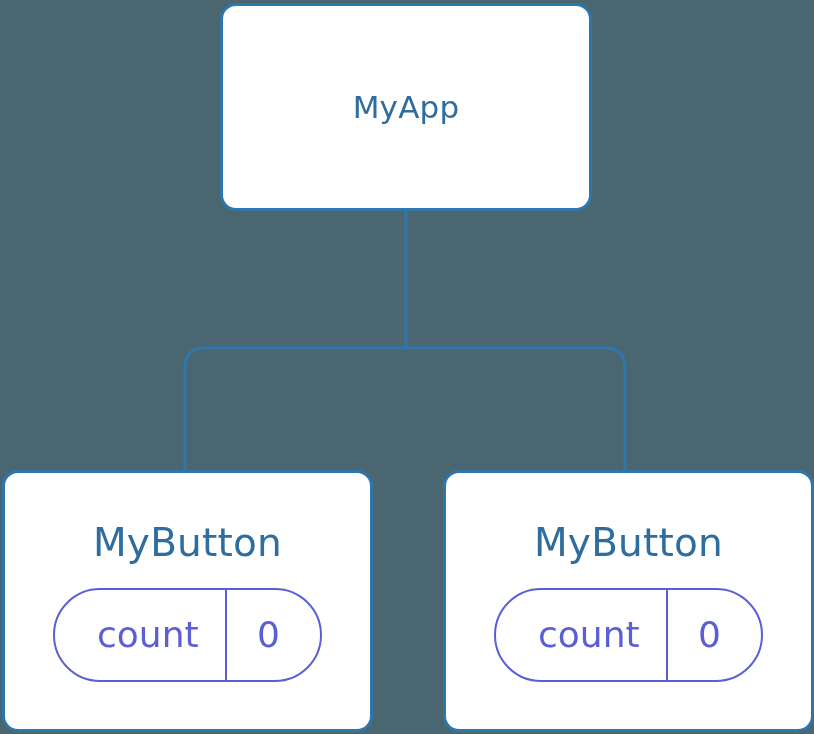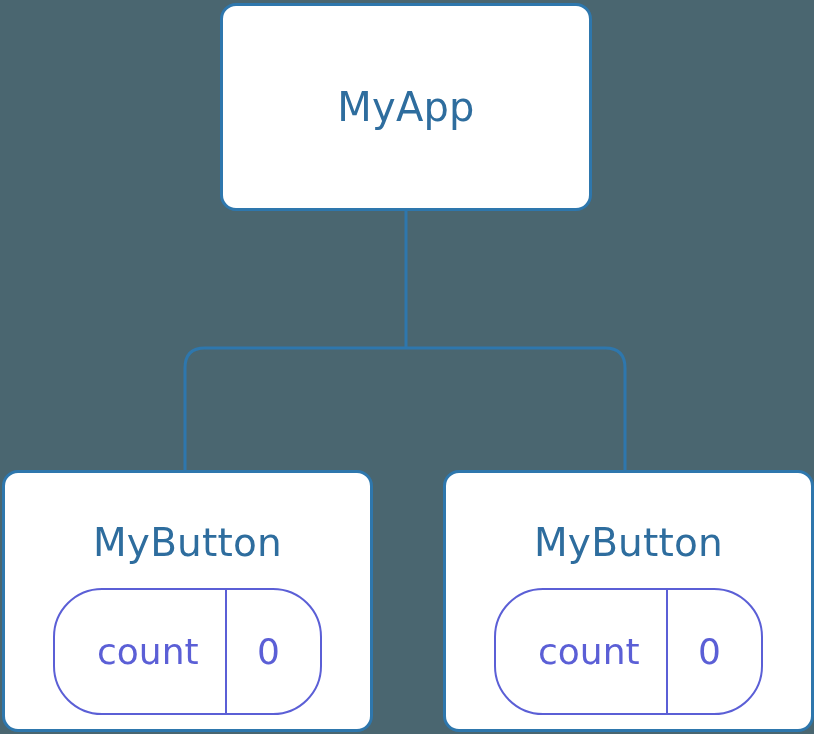--- a/index.html
+++ b/index.html
@@ -56,28 +56,28 @@
   .node-child-left  { left: 2px;   top: 470px; }
   .node-child-right { left: 443px; top: 470px; }
 
   .node-title {
     color: #2e6d9e;
     font-size: 39px;
     line-height: 1;
     letter-spacing: 0.2px;
     white-space: nowrap;
   }
-  .node-root .node-title { font-size: 40px; }
+  .node-root .node-title { font-size: 31px; }
 
   
   .state-pill {
     margin-top: 26px;
     display: flex;
     align-items: stretch;
-    height: 127px;
+    height: 94px;
     border: 2.5px solid #5b5fd6;
     border-radius: 49px;
     box-sizing: border-box;
     background: transparent;
     overflow: hidden;
   }
   .pill-key {
     display: flex;
     align-items: center;
     justify-content: center;

